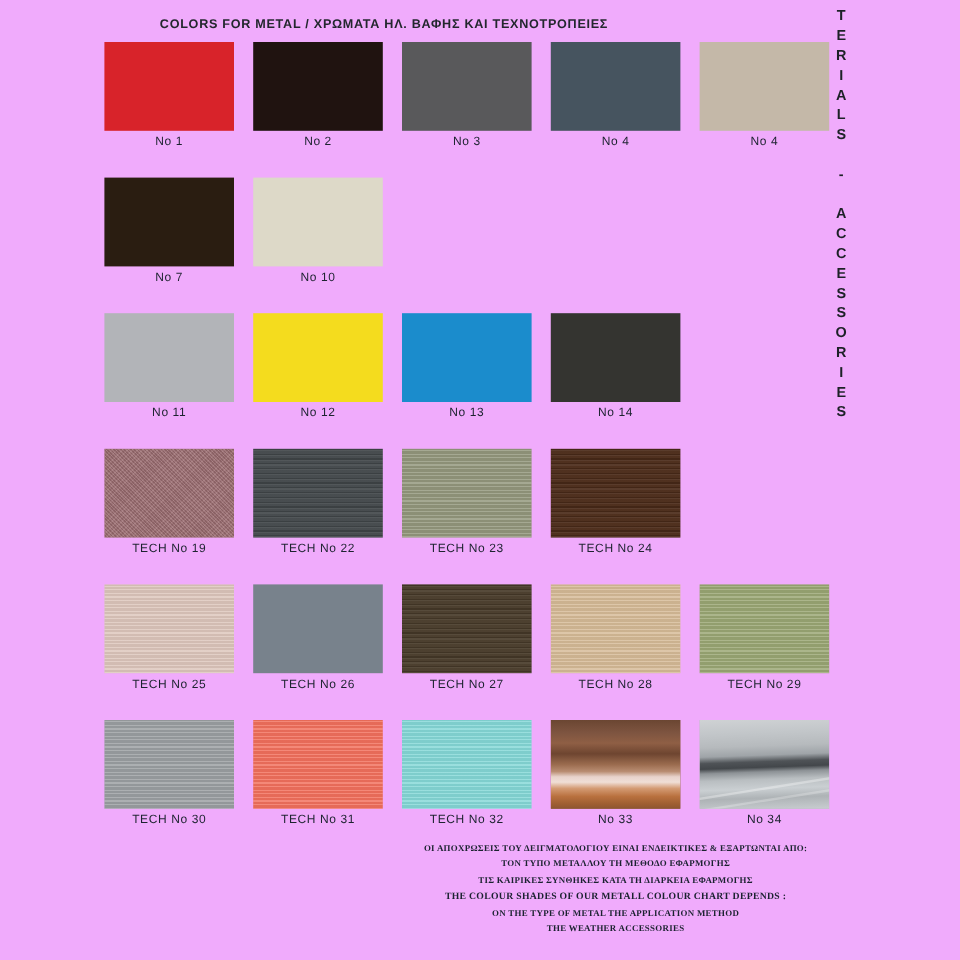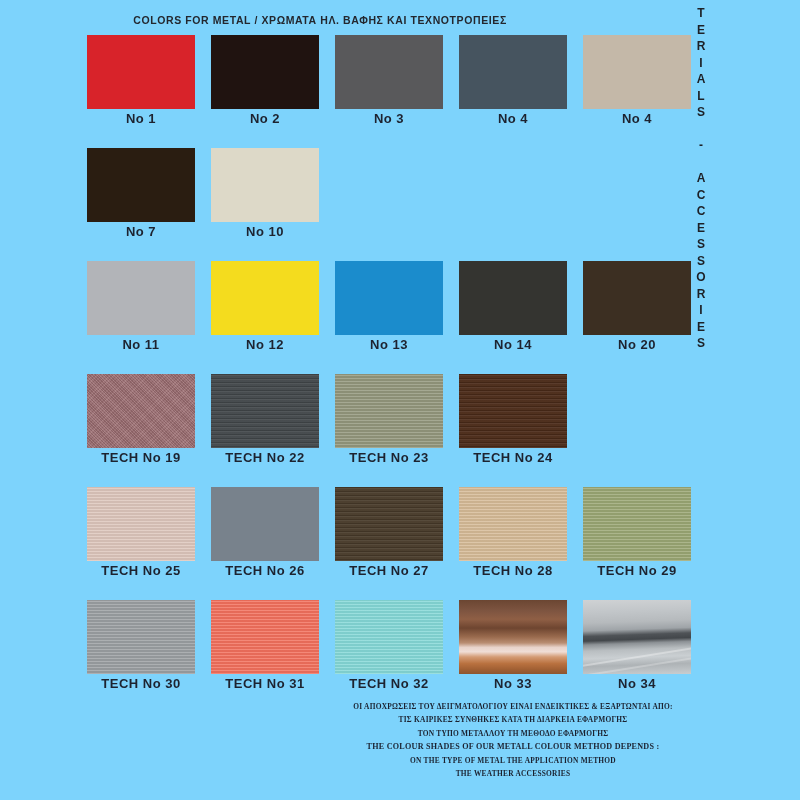--- a/index.html
+++ b/index.html
@@ -11,21 +11,21 @@
     width: 800px;
     height: 800px;
     font-family: "Liberation Sans", sans-serif;
     position: relative;
     overflow: hidden;
   }
 
   #page {
     position: absolute;
     inset: 0;
-    background: #7dd3fc;
+    background: #f0abfc;
   }
 
   
   #chart-title {
     position: absolute;
     left: 0;
     top: 14px;
     width: 640px;
     text-align: center;
     font-size: 10.5px;
@@ -77,22 +77,22 @@
   }
   .swatch-chip {
     width: 108px;
     height: 74px;
     position: relative;
     overflow: hidden;
     background-color: #cccccc;
   }
   .swatch-label {
     margin-top: 4px;
-    font-size: 13px;
-    font-weight: bold;
+    font-size: 10px;
+    font-weight: normal;
     letter-spacing: 0.5px;
     color: #1d2330;
     text-align: center;
     white-space: nowrap;
     line-height: 12px;
   }
 
   
   .tex-grain::after {
     content: "";
@@ -255,24 +255,20 @@
           <div class="swatch-label">No 12</div>
         </div>
         <div class="swatch-cell">
           <div class="swatch-chip " style="background-color: rgb(27, 140, 204);"></div>
           <div class="swatch-label">No 13</div>
         </div>
         <div class="swatch-cell">
           <div class="swatch-chip " style="background-color: rgb(52, 52, 48);"></div>
           <div class="swatch-label">No 14</div>
         </div>
-        <div class="swatch-cell">
-          <div class="swatch-chip " style="background-color: rgb(60, 47, 34);"></div>
-          <div class="swatch-label">No 20</div>
-        </div>
       </div>
       <div class="swatch-row">
         <div class="swatch-cell">
           <div class="swatch-chip tex-speckle" style="background-color: rgb(157, 110, 114);"></div>
           <div class="swatch-label">TECH No 19</div>
         </div>
         <div class="swatch-cell">
           <div class="swatch-chip tex-grain" style="background-color: rgb(66, 71, 74);"></div>
           <div class="swatch-label">TECH No 22</div>
         </div>
@@ -329,20 +325,20 @@
             <div class="streak" style="left: -10px; top: 56px; width: 130px; height: 2px; opacity: 0.6;"></div>
             <div class="streak" style="left: -10px; top: 66px; width: 130px; height: 1.5px; opacity: 0.45;"></div>
           </div>
           <div class="swatch-label">No 34</div>
         </div>
       </div>
     </div>
 
   <div id="footer-note">
       <div class="note-line">ΟΙ ΑΠΟΧΡΩΣΕΙΣ ΤΟΥ ΔΕΙΓΜΑΤΟΛΟΓΙΟΥ ΕΙΝΑΙ ΕΝΔΕΙΚΤΙΚΕΣ &amp; ΕΞΑΡΤΩΝΤΑΙ ΑΠΟ:</div>
+      <div class="note-line">ΤΟΝ ΤΥΠΟ ΜΕΤΑΛΛΟΥ ΤΗ ΜΕΘΟΔΟ  ΕΦΑΡΜΟΓΗΣ</div>
       <div class="note-line">ΤΙΣ ΚΑΙΡΙΚΕΣ ΣΥΝΘΗΚΕΣ ΚΑΤΑ ΤΗ ΔΙΑΡΚΕΙΑ ΕΦΑΡΜΟΓΗΣ</div>
-      <div class="note-line">ΤΟΝ ΤΥΠΟ ΜΕΤΑΛΛΟΥ ΤΗ ΜΕΘΟΔΟ  ΕΦΑΡΜΟΓΗΣ</div>
-      <div class="note-line strong">THE COLOUR SHADES OF OUR METALL COLOUR METHOD DEPENDS :</div>
+      <div class="note-line strong">THE COLOUR SHADES OF OUR METALL COLOUR CHART DEPENDS :</div>
       <div class="note-line">ON THE TYPE OF METAL THE APPLICATION METHOD</div>
       <div class="note-line">THE WEATHER ACCESSORIES</div>
     </div>
 
 </div>
 
 </body></html>

